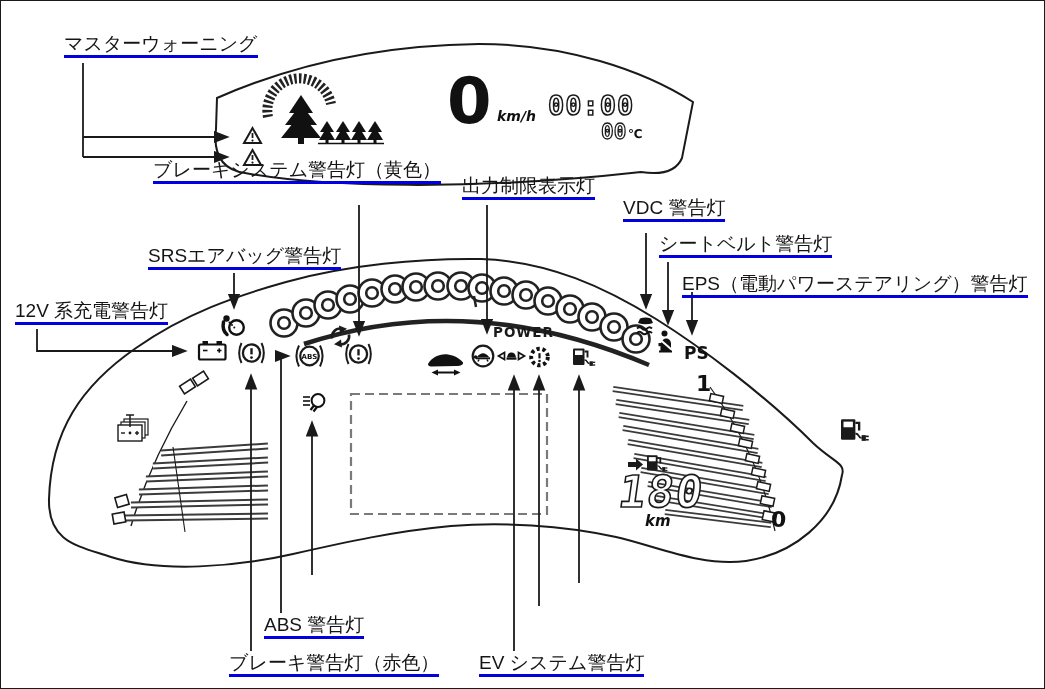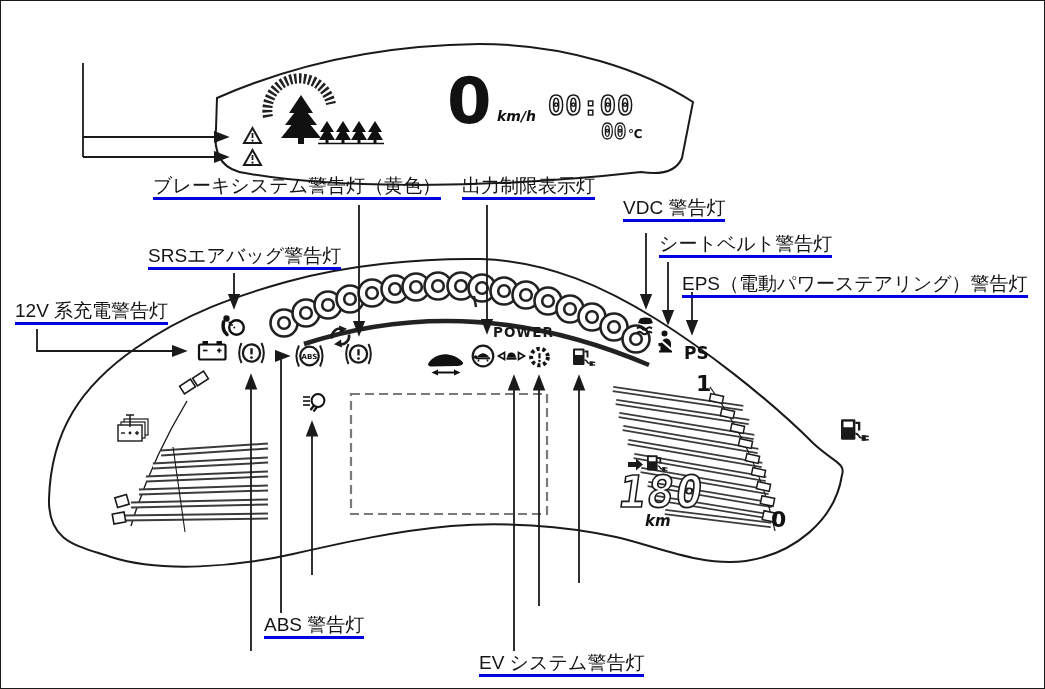--- a/index.html
+++ b/index.html
@@ -342,23 +342,25 @@
     <path d="M691,291 V332" marker-end="url(#ah)"></path>
     <path d="M250,650 V375" marker-end="url(#ah)"></path>
     <path d="M280,612 V355 H287" marker-end="url(#ah)"></path>
     <path d="M311,574 V422" marker-end="url(#ah)"></path>
     <path d="M513,650 V376" marker-end="url(#ah)"></path>
     <path d="M538,605 V376" marker-end="url(#ah)"></path>
     <path d="M578,582 V376" marker-end="url(#ah)"></path>
   </g>
 </svg>
 
-<div class="lbl" style="left:152px;top:174px"><span>ブレーキシステム警告灯（黄色）</span></div>
+<div class="lbl" style="left:63px;top:32px"><span>マスターウォーニング</span></div>
+<div class="lbl" style="left:152px;top:158px"><span>ブレーキシステム警告灯（黄色）</span></div>
 <div class="lbl" style="left:461px;top:174px"><span>出力制限表示灯</span></div>
 <div class="lbl" style="left:622px;top:196px"><span>VDC 警告灯</span></div>
 <div class="lbl" style="left:658px;top:232px"><span>シートベルト警告灯</span></div>
 <div class="lbl" style="left:681px;top:272px"><span>EPS（電動パワーステアリング）警告灯</span></div>
 <div class="lbl" style="left:147px;top:244px"><span>SRSエアバッグ警告灯</span></div>
 <div class="lbl" style="left:14px;top:299px"><span>12V 系充電警告灯</span></div>
 <div class="lbl" style="left:263px;top:613px"><span>ABS 警告灯</span></div>
+<div class="lbl" style="left:228px;top:651px"><span>ブレーキ警告灯（赤色）</span></div>
 <div class="lbl" style="left:478px;top:651px"><span>EV システム警告灯</span></div>
 
 </div>
 
 </body></html>

